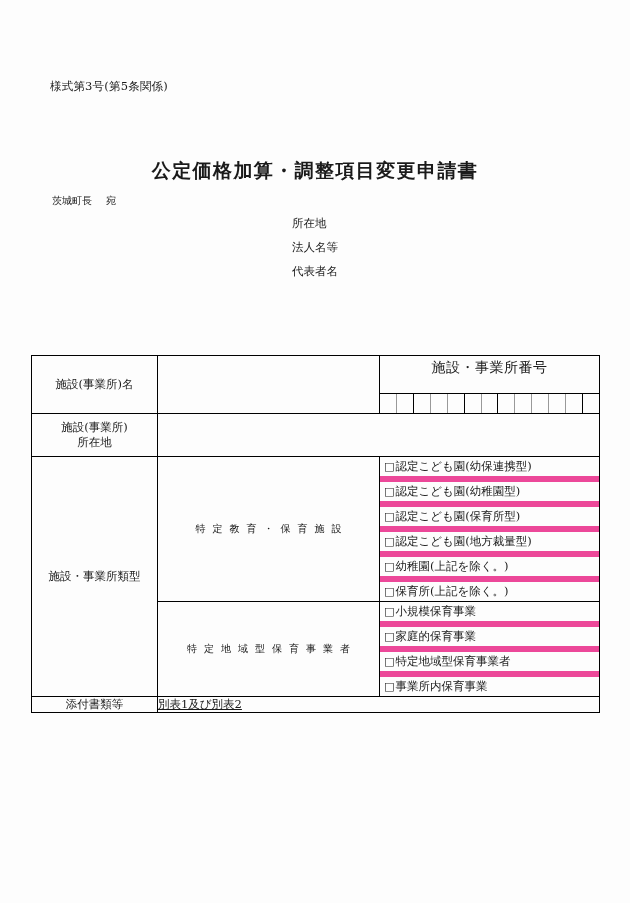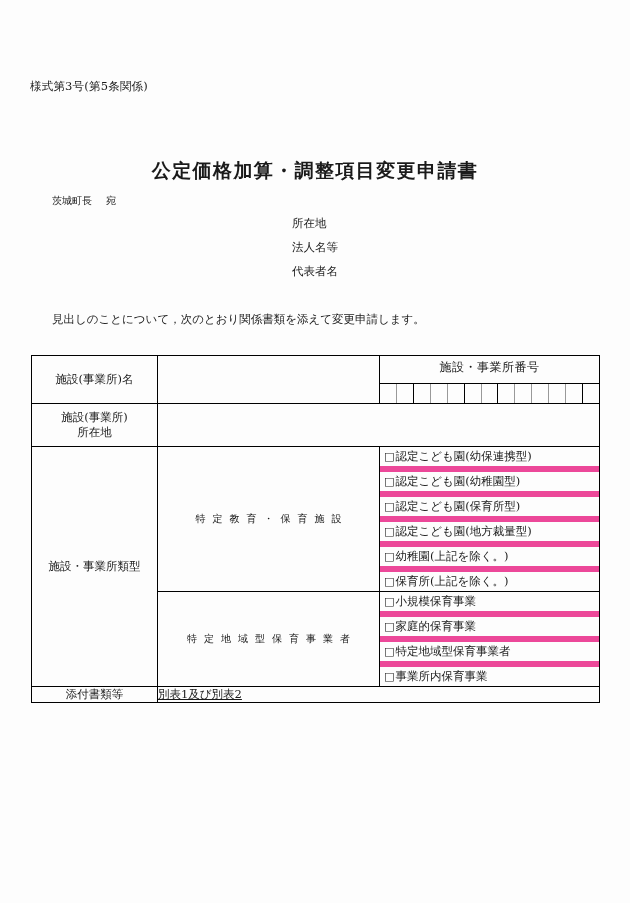--- a/index.html
+++ b/index.html
@@ -18,21 +18,21 @@
   .page {
     position: relative;
     width: 630px;
     height: 903px;
     box-sizing: border-box;
   }
 
   
   .form-no {
     position: absolute;
-    left: 30px;
+    left: 50px;
     top: 79px;
     font-size: 11.5px;
     letter-spacing: 0.2px;
     white-space: nowrap;
   }
   .docnum-block {
     position: absolute;
     left: 470px;
     top: 97px;
     font-size: 11.5px;
@@ -105,22 +105,22 @@
     line-height: 15px;
     padding: 3px 2px;
   }
   .lbl .l2 { display: block; }
 
   .cell-blank { background: transparent; }
 
   
   .num-head {
     text-align: center;
-    font-size: 12px;
-    padding: 3px 0 7px;
+    font-size: 14px;
+    padding: 3px 0 16px;
     border-bottom: 1px solid #000 !important;
     letter-spacing: 0.5px;
   }
   .num-boxes {
     width: 100%;
     border-collapse: collapse;
     table-layout: fixed;
   }
   .num-boxes td {
     height: 19px;
@@ -188,21 +188,20 @@
   <div class="addressee">
     <span>茨城町長</span><span class="sp"></span><span>宛</span>
   </div>
 
   <div class="applicant-block">
     <span class="applicant-line">所在地</span>
     <span class="applicant-line">法人名等</span>
     <span class="applicant-line">代表者名</span>
   </div>
 
-  <div class="lead-text">見出しのことについて，次のとおり関係書類を添えて変更申請します。</div>
 
   <table class="form-table">
     <colgroup>
       <col style="width:126px">
       <col style="width:222px">
       <col style="width:220px">
     </colgroup>
     <tbody>
 
       <tr>

